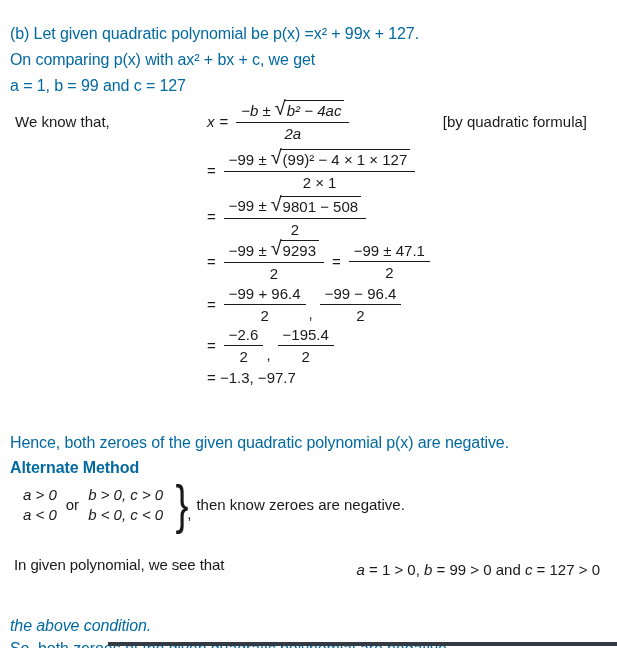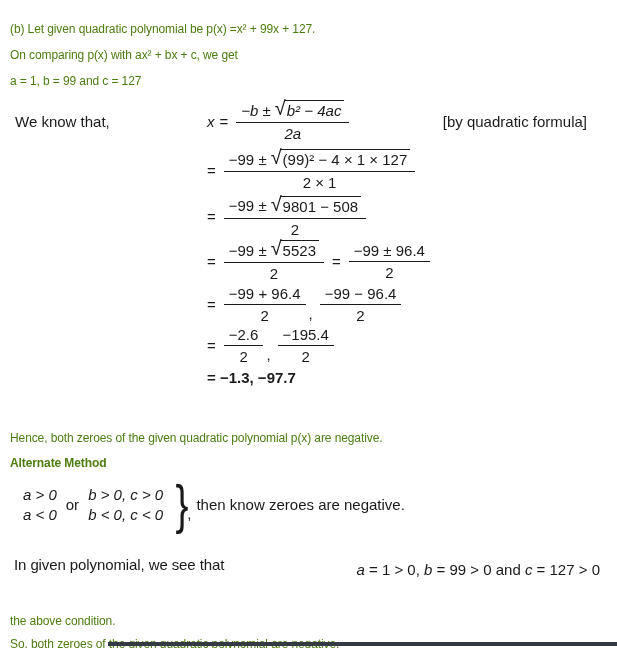--- a/index.html
+++ b/index.html
@@ -6,35 +6,35 @@
   .page{
     position:relative;
     width:617px;height:648px;
     background:#ffffff;
     overflow:hidden;
     font-family:"Liberation Sans", sans-serif;
   }
   
   .txt{
     position:absolute;left:10px;
-    font-size:12px;line-height:21px;
-    color:#4d7c0f;letter-spacing:-0.1px;
+    font-size:16px;line-height:21px;
+    color:#0369a1;letter-spacing:-0.1px;
     white-space:nowrap;
   }
   .bold{font-weight:bold;}
   
   .scan{color:#1a1a1a;font-size:15px;}
   .it{font-style:italic;}
 
   
   .mathblock{position:absolute;top:96px;left:0;width:604px;color:#1a1a1a;font-size:15px;}
   .mrow{position:relative;display:flex;align-items:center;padding-left:207px;white-space:nowrap;}
   .r1{min-height:50px;}.r2{min-height:48px;}.r3{min-height:45px;}
   .r4{min-height:44px;}.r5{min-height:42px;}.r6{min-height:40px;}
-  .r7{min-height:24px;font-weight:bold;}
+  .r7{min-height:24px;}
   .meq{margin:0 6px 0 0;}
   .meq2{margin:0 6px;}
   .mvar{margin-right:5px;}
   .side-left{position:absolute;left:15px;top:50%;transform:translateY(-50%);}
   .side-right{position:absolute;right:17px;top:50%;transform:translateY(-50%);}
 
   .frac{display:inline-flex;flex-direction:column;align-items:center;vertical-align:middle;margin:0 2px;}
   .frac .num{display:flex;align-items:center;justify-content:center;padding:0 5px 2px 5px;border-bottom:1.5px solid #1a1a1a;}
   .frac .den{padding-top:2px;text-align:center;}
 
@@ -120,29 +120,29 @@
       </span>
     </div>
 
     <div class="mrow r4">
       <span class="meq">=</span>
       <span class="frac">
         <span class="num">
           <span>−99 ±</span>
           <span class="rad">
             <span class="rsign">√</span>
-            <span class="rbody">5523</span>
+            <span class="rbody">9293</span>
           </span>
         </span>
         <span class="den">2</span>
       </span>
       <span class="meq2">=</span>
       <span class="frac">
         <span class="num">
-            <span>−99 ± 96.4</span>
+            <span>−99 ± 47.1</span>
           </span>
         <span class="den">2</span>
       </span>
     </div>
 
     <div class="mrow r5">
       <span class="meq">=</span>
       <span class="frac">
         <span class="num">
             <span>−99 + 96.4</span>
@@ -195,17 +195,17 @@
     </span>
     <span class="brace">}</span>
     <span class="bcomma">,</span>
     <span>then know zeroes are negative.</span>
   </div>
 
   <p class="txt scan" style="top:539px;left:14px;color:#1a1a1a;font-size:15px;">In given polynomial, we see that</p>
 
   <div class="eqline"><span class="it">a</span><span> = 1 &gt; 0, </span><span class="it">b</span><span> = 99 &gt; 0 and </span><span class="it">c</span><span> = 127 &gt; 0</span></div>
 
-  <p class="txt" style="top:599px;">the above condition.</p>
+  <p class="txt" style="top:599px;font-style:italic;">the above condition.</p>
   <p class="txt" style="top:622px;">So, both zeroes of the given quadratic polynomial are negative.</p>
 
   <div class="bottom-bar"></div>
 </div>
 
 </body></html>

